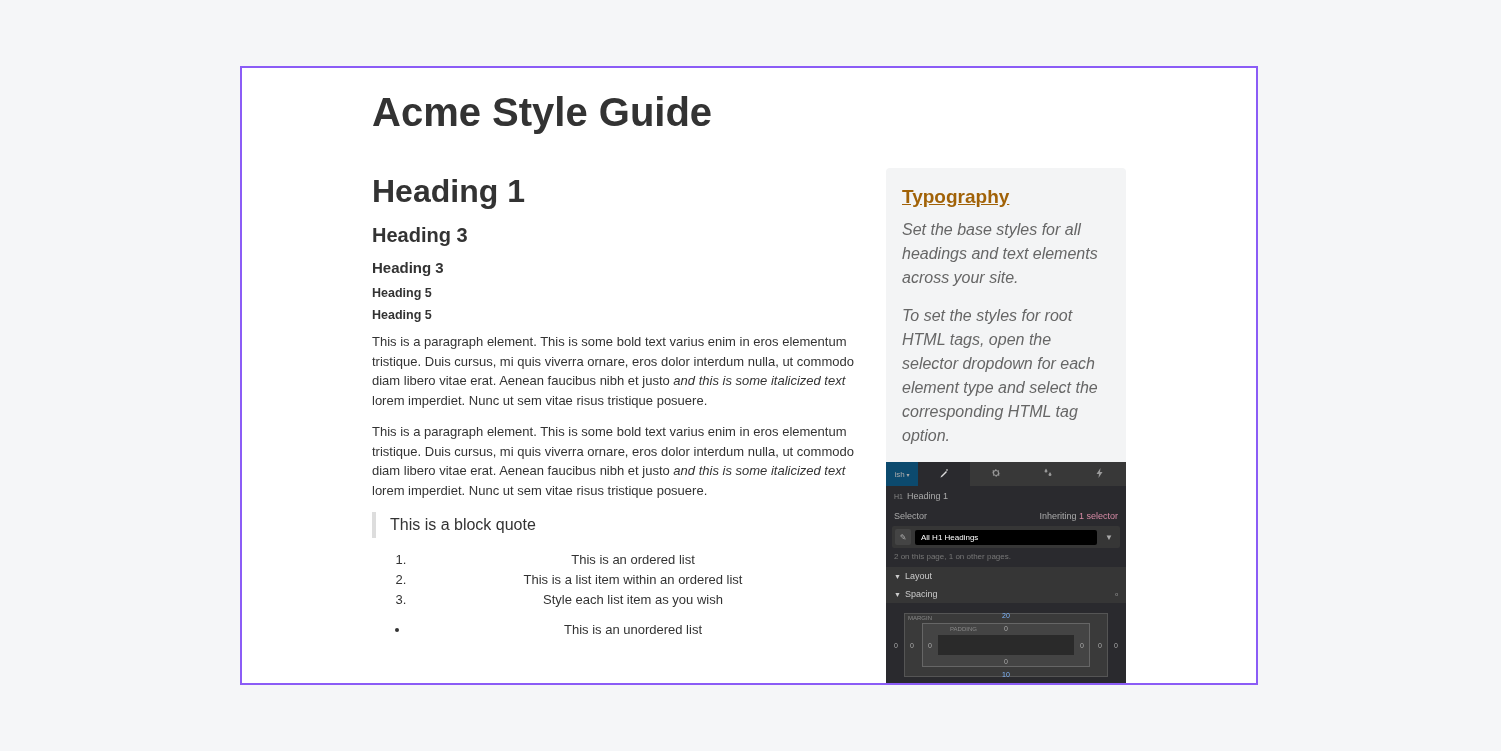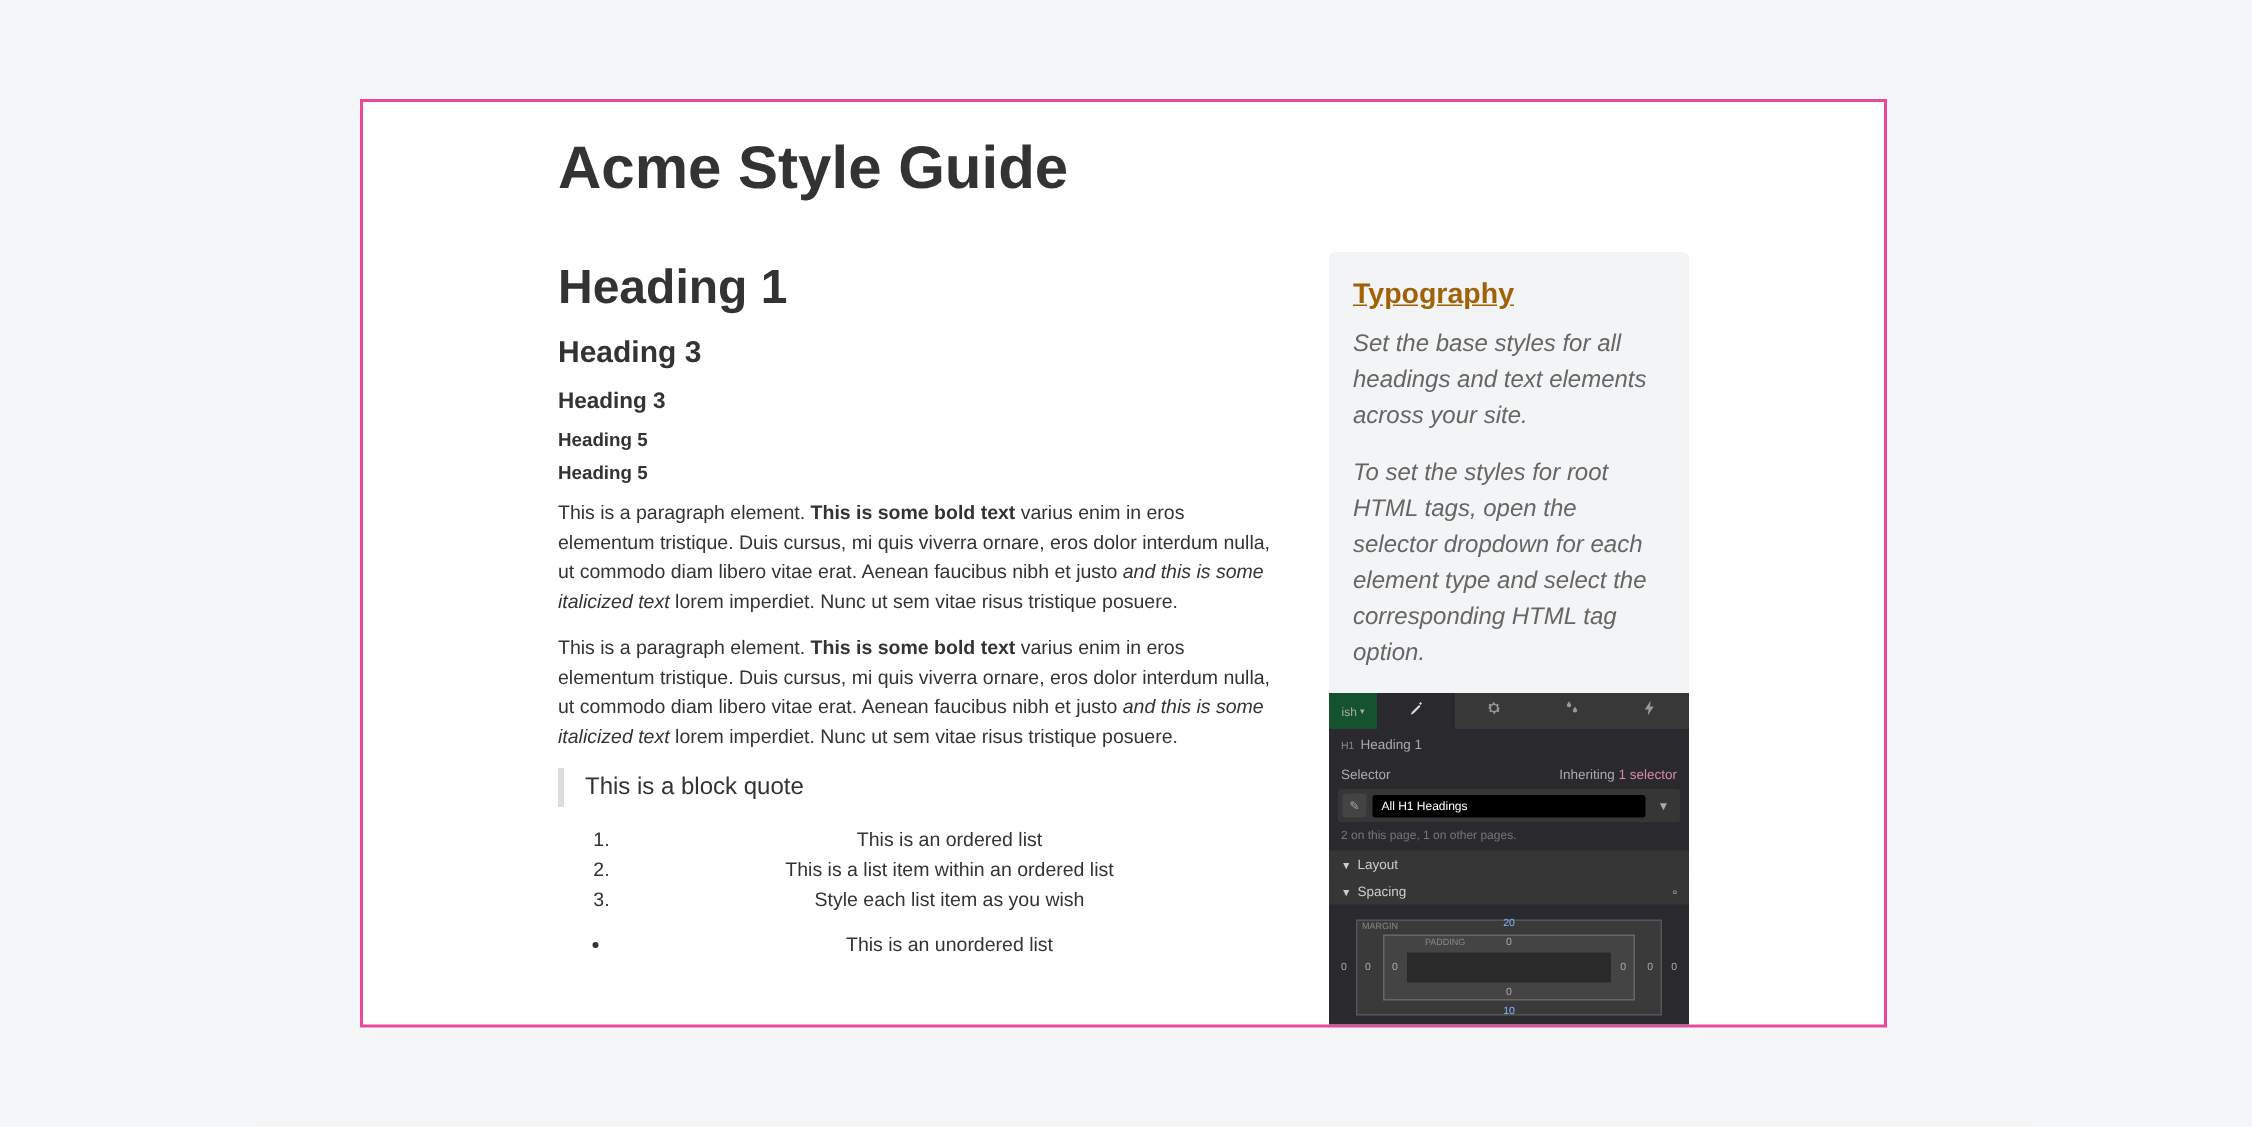--- a/index.html
+++ b/index.html
@@ -12,21 +12,21 @@
     position: relative;
     color: #333;
   }
   .frame {
     position: absolute;
     left: 240px;
     top: 66px;
     width: 1018px;
     height: 619px;
     background: #fff;
-    border: 2px solid #ec4899;
+    border: 2px solid #8b5cf6;
     overflow: hidden;
   }
   .inner {
     padding: 22px 130px 0 130px;
     display: flex;
     gap: 30px;
   }
   .main-col {
     flex: 1;
     min-width: 0;
@@ -47,21 +47,21 @@
   .h3 { font-size: 20px; font-weight: 700; color: #333; margin-bottom: 12px; }
   .h4 { font-size: 15px; font-weight: 700; color: #333; margin-bottom: 10px; }
   .h5 { font-size: 12.5px; font-weight: 700; color: #333; margin-bottom: 8px; }
   .h5b { font-size: 12.5px; font-weight: 700; color: #333; margin-bottom: 10px; }
   .para {
     font-size: 13px;
     line-height: 1.5;
     color: #333;
     margin-bottom: 12px;
   }
-  .para b { font-weight: 700; }
+  .para b { font-weight: 400; }
   .para i { font-style: italic; }
   .blockquote {
     border-left: 4px solid #ddd;
     padding: 4px 0 4px 14px;
     font-size: 16px;
     color: #333;
     margin: 6px 0 12px 0;
   }
   .ol, .ul {
     font-size: 13px;
@@ -97,21 +97,21 @@
     width: calc(100% + 32px);
     font-family: Arial, sans-serif;
   }
   .pm-topbar {
     display: flex;
     background: #383838;
     height: 24px;
     align-items: center;
   }
   .pm-topbar-left {
-    background: #14532d;
+    background: #0c4a6e;
     height: 100%;
     width: 32px;
     display: flex;
     align-items: center;
     justify-content: center;
     font-size: 8px;
     color: #aaa;
   }
   .pm-tab {
     flex: 1;

